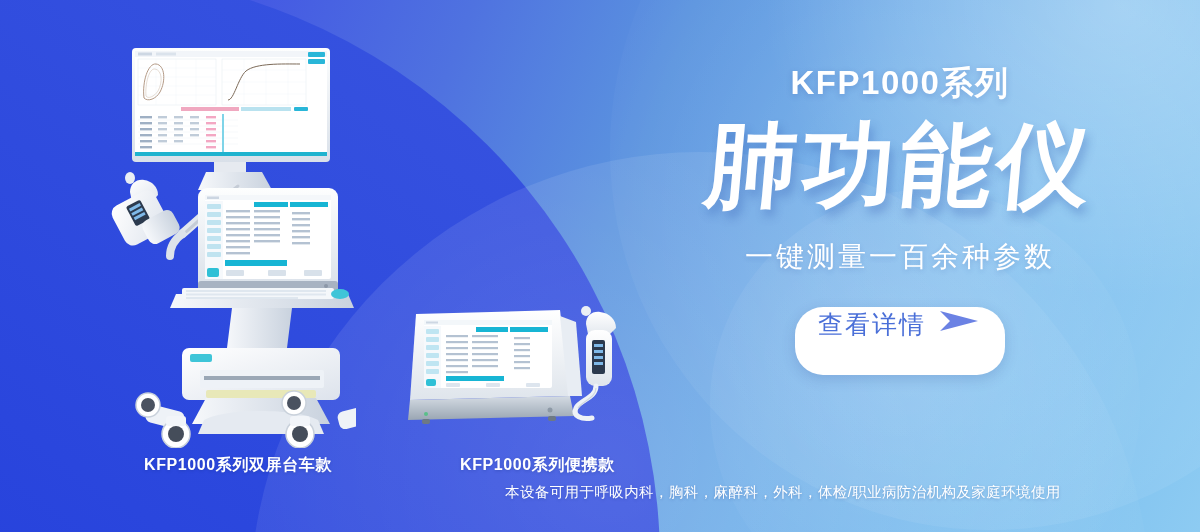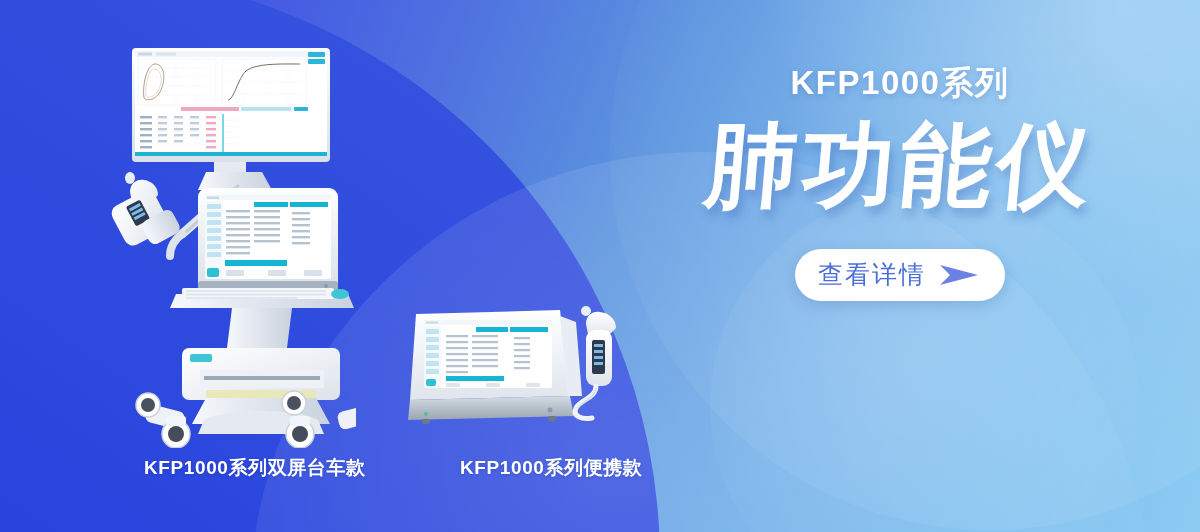--- a/index.html
+++ b/index.html
@@ -65,35 +65,35 @@
     transform:skewX(-5deg);
   }
   .subline{
     font-size:28px;font-weight:400;color:#ffffff;letter-spacing:3px;
     margin:30px 0 0 0;line-height:1;
     text-shadow:0 2px 5px rgba(30,60,150,.18);
   }
 
   .cta{
     margin:36px auto 0 auto;
-    width:210px;height:52px;border-radius:28px;
+    width:210px;height:68px;border-radius:28px;
     background:#ffffff;
-    display:flex;align-items:center;justify-content:center;gap:12px;
+    display:flex;justify-content:center;gap:12px;
     box-shadow:0 4px 14px rgba(25,55,140,.18);
     cursor:pointer;border:none;
   }
   .cta-label{
     font-size:25px;font-weight:400;color:#4a6fd8;letter-spacing:2px;
     font-family:"Liberation Sans",sans-serif;
   }
   .cta-arrow{display:block;}
 
   
   .cap{
-    position:absolute;color:#ffffff;font-size:19px;font-weight:700;
+    position:absolute;color:#ffffff;font-size:16px;font-weight:700;
     letter-spacing:.6px;white-space:nowrap;
     text-shadow:0 1px 3px rgba(25,50,130,.30);
   }
   .cap-cart{left:144px;top:455px;}
   .cap-port{left:424px;top:455px;margin-left:36px;}
   .footnote{
     position:absolute;left:505px;top:483px;
     color:#ffffff;font-size:14.5px;letter-spacing:.4px;white-space:nowrap;
     text-shadow:0 1px 3px rgba(25,50,130,.28);
   }
@@ -398,25 +398,27 @@
           <rect x="194" y="62" width="9" height="3"></rect>
       </g>
       <path d="M196 86 C196 98 180 100 176 108 C172 116 182 120 192 118" fill="none" stroke="#eef2f7" stroke-width="5" stroke-linecap="round"></path>
       <path d="M196 88 C196 98 182 101 178 108" fill="none" stroke="#cfd7e0" stroke-width="1.2"></path>
     </g>
   </svg>
 
   <div class="copy">
     <div class="kicker">KFP1000系列</div>
     <div class="headline">肺功能仪</div>
+    <div class="subline">一键测量一百余种参数</div>
 
     <button class="cta">
       <span class="cta-label">查看详情</span>
       <svg class="cta-arrow" width="44" height="26" viewBox="0 0 44 26">
         <path d="M2 3 L40 13 L2 23 L12 13 Z" fill="#6b82e4"></path>
       </svg>
     </button>
   </div>
 
   <div class="cap cap-cart">KFP1000系列双屏台车款</div>
   <div class="cap cap-port">KFP1000系列便携款</div>
+  <div class="footnote">本设备可用于呼吸内科，胸科，麻醉科，外科，体检/职业病防治机构及家庭环境使用</div>
 
 </div>
 
 </body></html>

